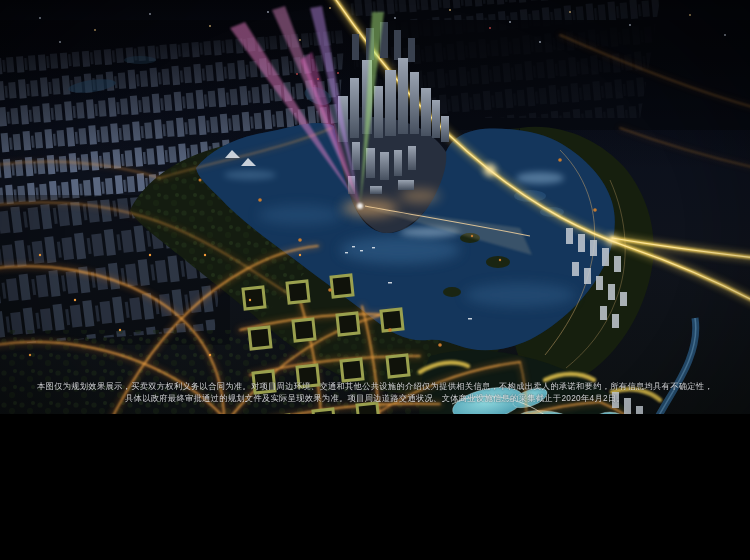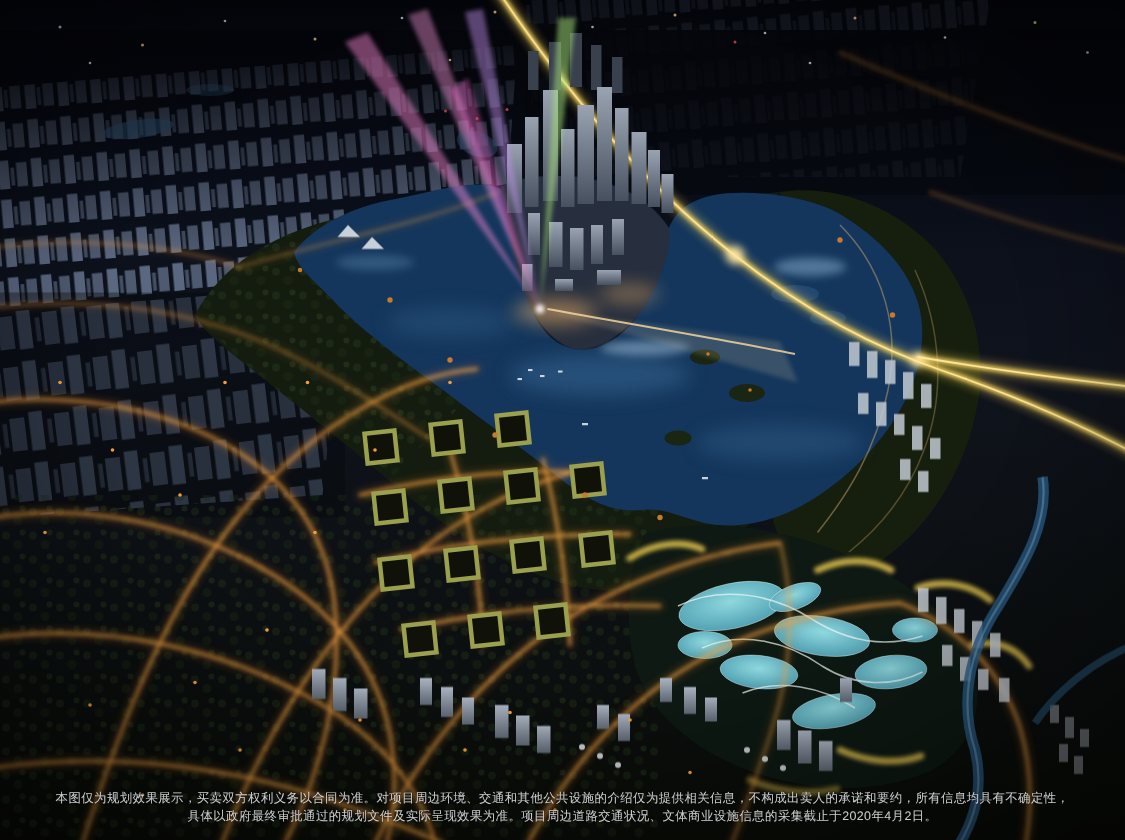--- a/index.html
+++ b/index.html
@@ -1,17 +1,17 @@
 <!DOCTYPE html>
 <html><head>
 <meta charset="utf-8">
 <style>
   html,body{margin:0;padding:0;background:#000;}
   #stage{
-    position:relative;width:750px;height:560px;overflow:hidden;
+    position:relative;width:750px;height:414px;overflow:hidden;
     background:#8b5cf6;font-family:"Liberation Sans",sans-serif;
   }
   #stage svg{position:absolute;left:0;top:0;}
   .disclaimer{
     position:absolute;left:0;right:0;bottom:10px;
     text-align:center;color:#e9eaee;opacity:.88;
     font-size:9px;line-height:12px;letter-spacing:.3px;
     text-shadow:0 0 2px rgba(0,0,0,.9);
     pointer-events:none;
   }

